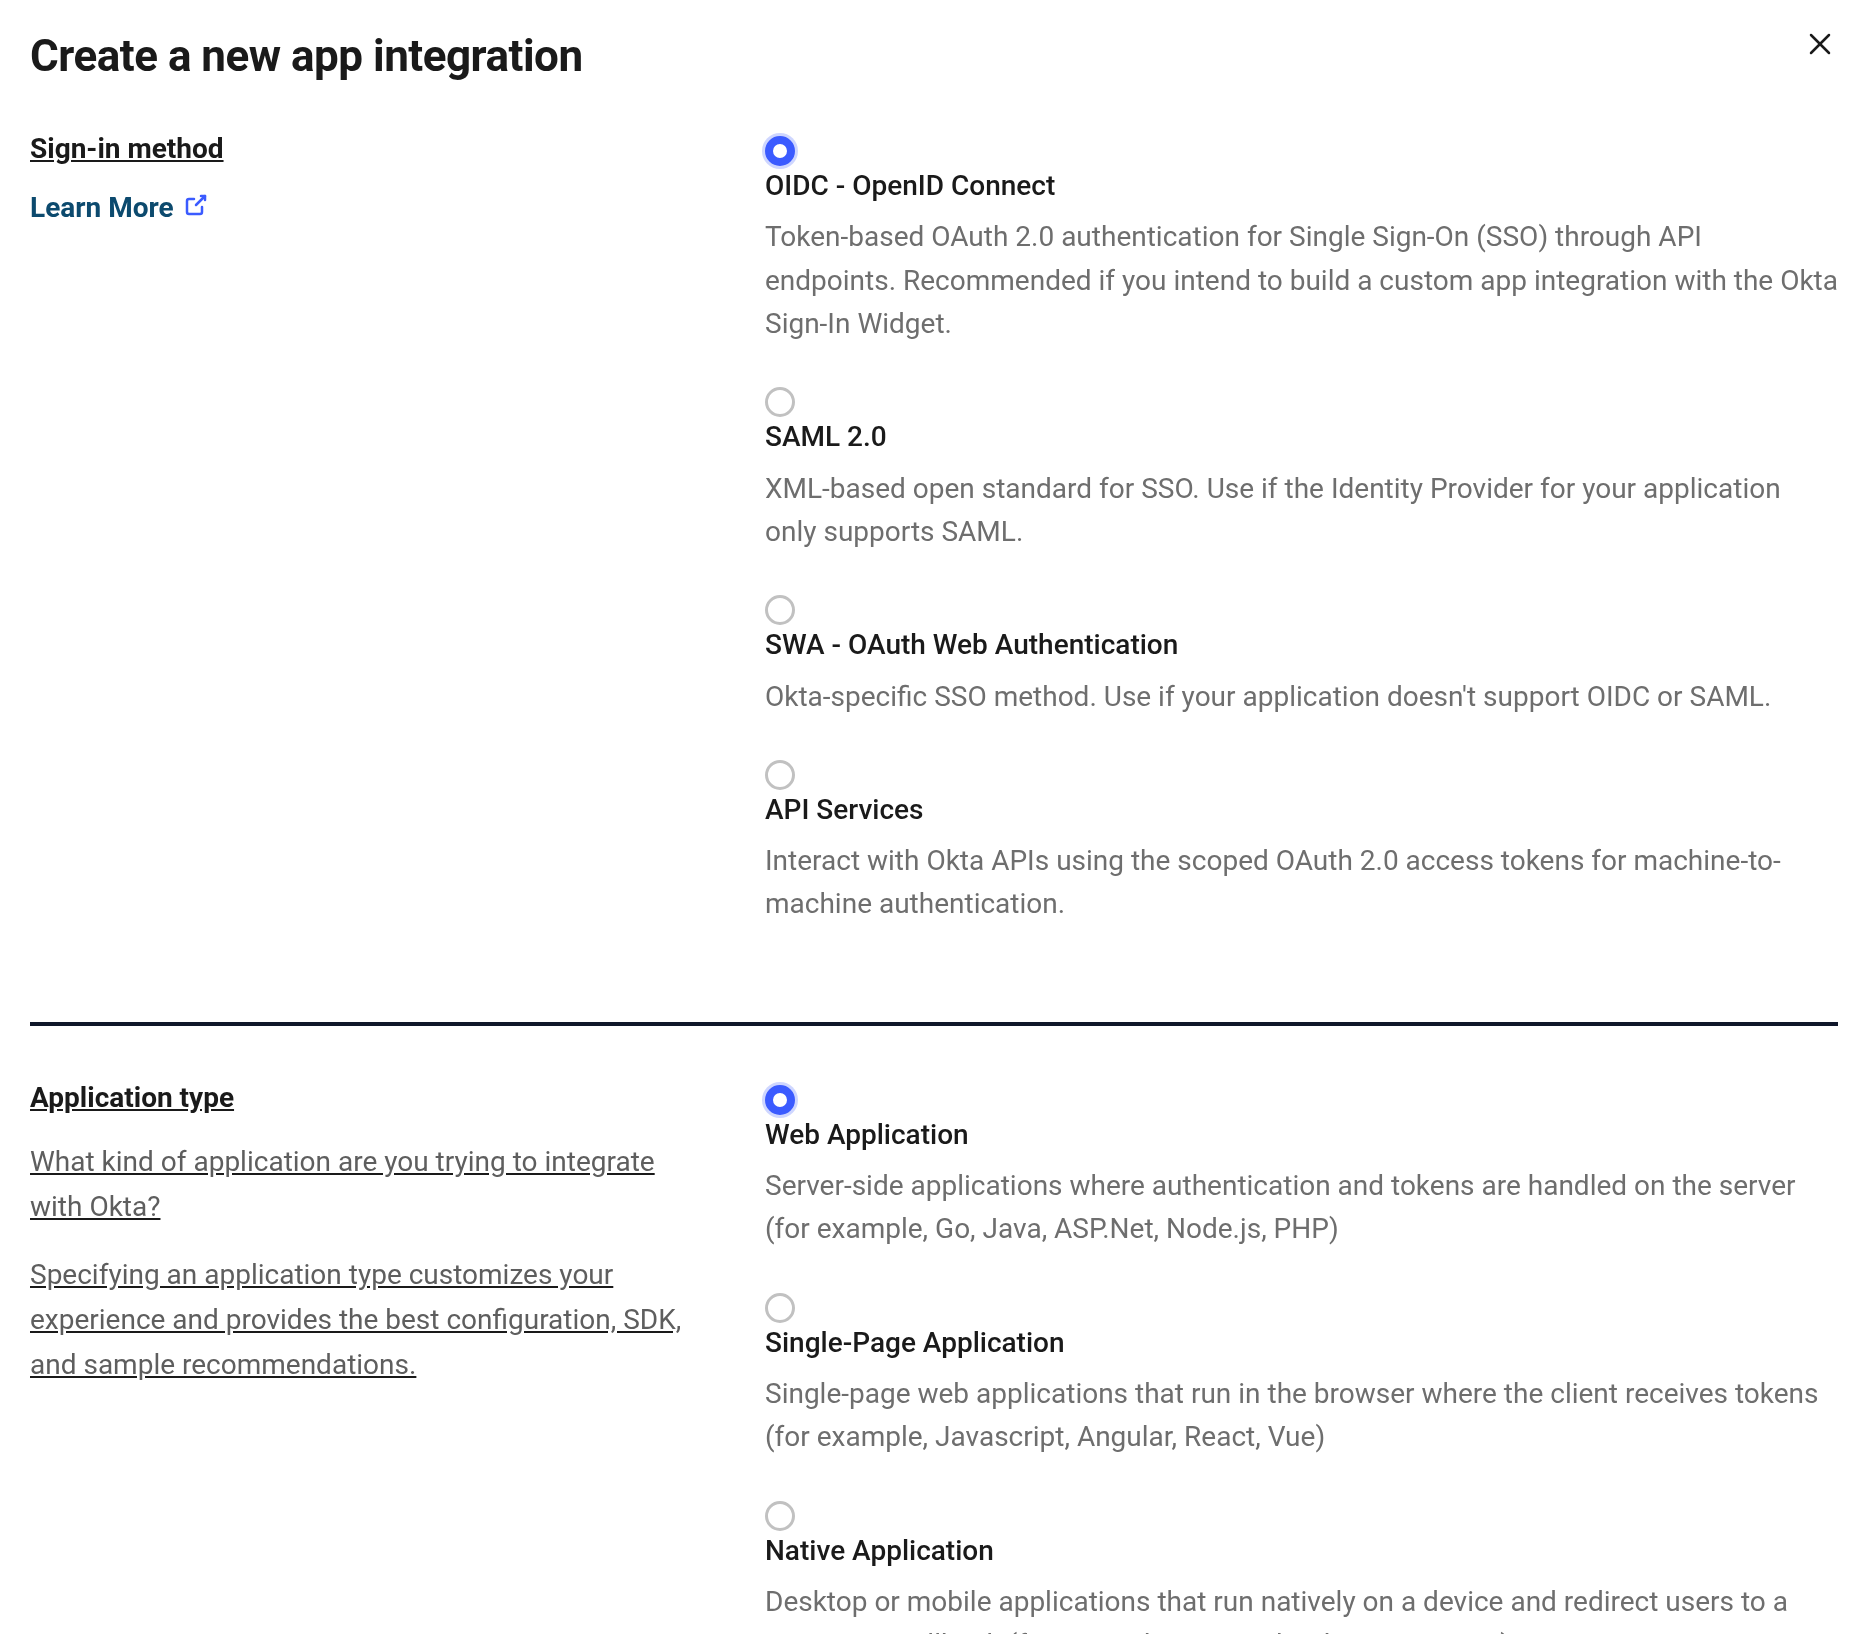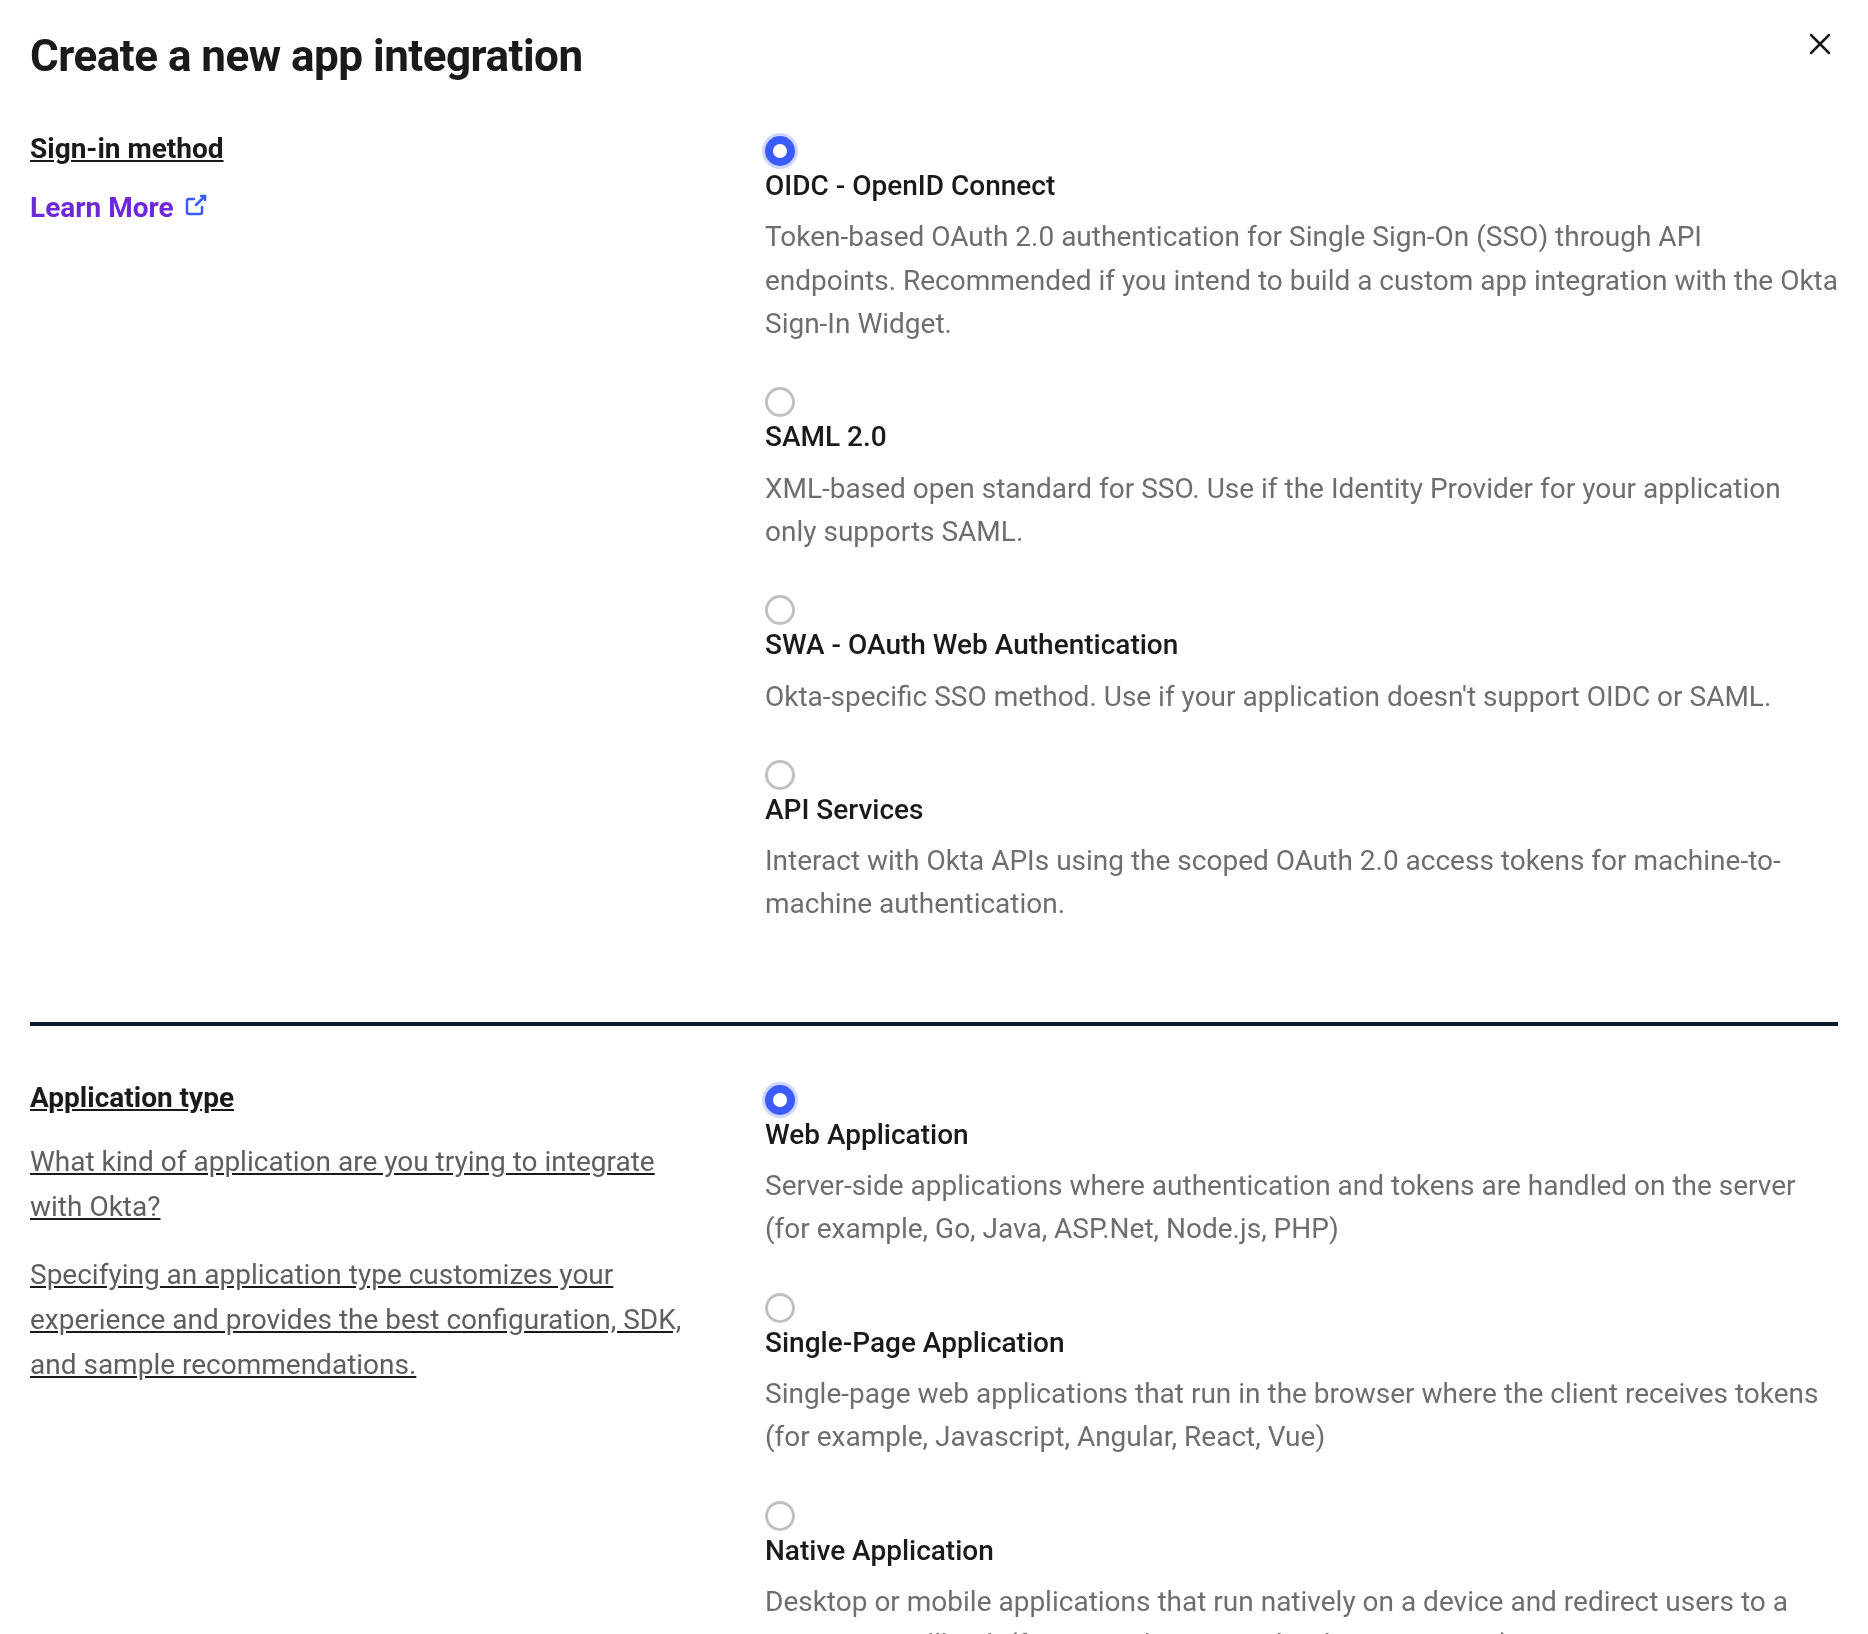--- a/index.html
+++ b/index.html
@@ -63,21 +63,21 @@
     }
     .left-col .desc {
       font-size: 28px;
       color: #5e5e5e;
       line-height: 1.6;
       margin-bottom: 24px;
     }
     .learn-more {
       display: inline-flex;
       align-items: flex-start;
-      color: #6d28d9;
+      color: #0c4a6e;
       font-size: 28px;
       font-weight: 700;
       text-decoration: none;
       cursor: pointer;
     }
     .learn-more svg {
       margin-left: 10px;
     }
     .right-col {
       flex: 1;

